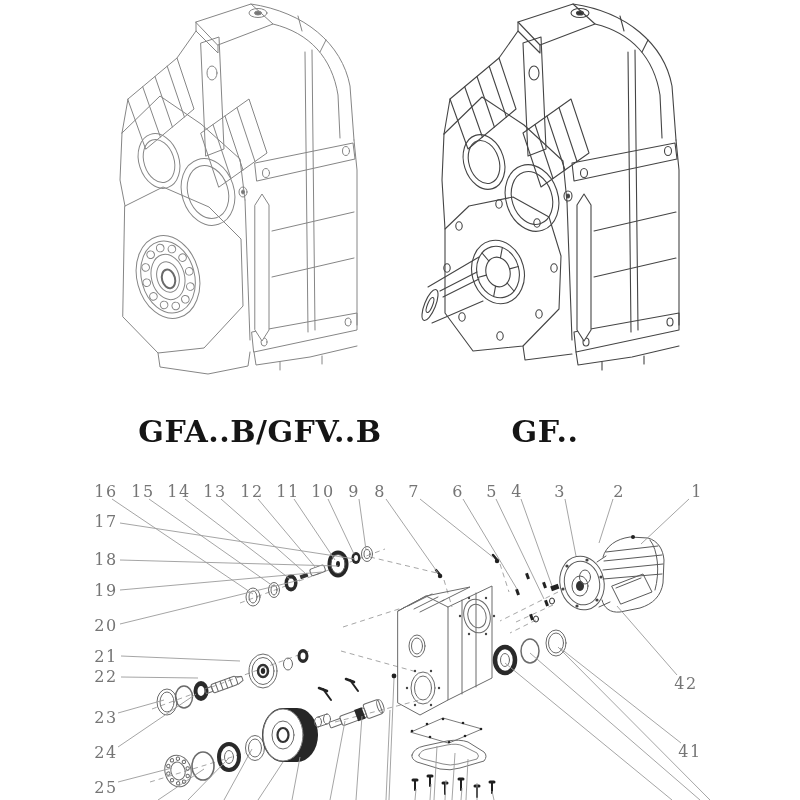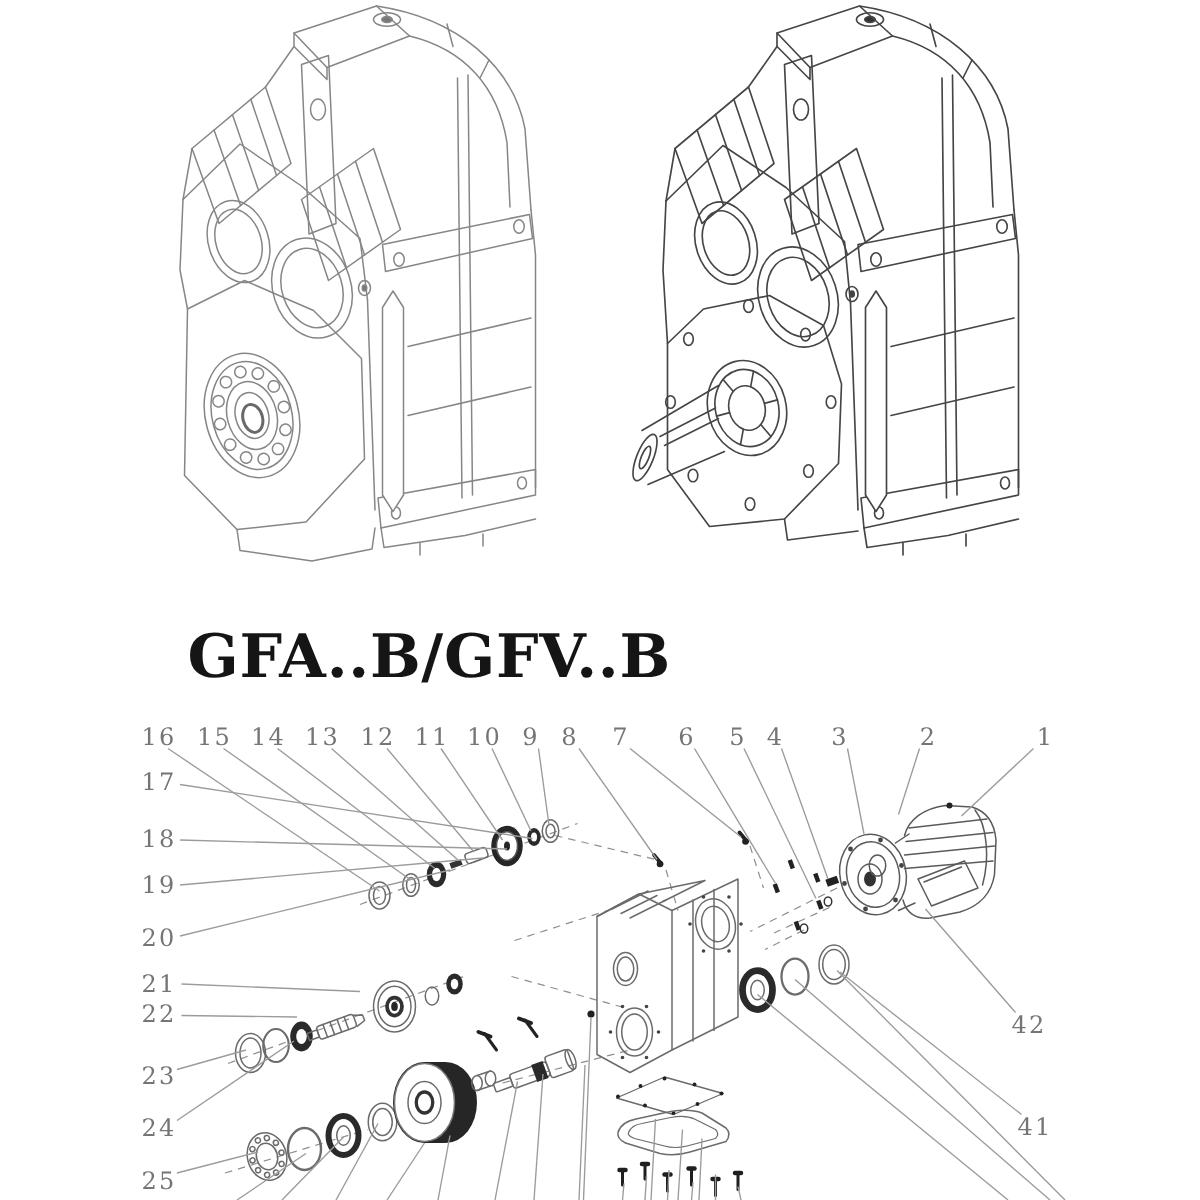--- a/index.html
+++ b/index.html
@@ -1,18 +1,18 @@
 <!DOCTYPE html>
 <html><head>
 <meta charset="utf-8">
 <style>
   html,body{margin:0;padding:0;background:#fff;}
   #page{position:relative;width:800px;height:800px;background:#ffffff;overflow:hidden;
         font-family:"DejaVu Serif",serif;}
-  .model-label{position:absolute;top:414px;font-weight:bold;font-size:40px;color:#151515;
+  .model-label{position:absolute;top:414px;font-weight:bold;font-size:30px;color:#151515;
         text-align:center;letter-spacing:.5px;}
   #label-left{left:125px;width:270px;}
   #label-right{left:460px;width:170px;}
   svg{position:absolute;display:block;}
   #draw-left{left:100px;top:0;}
   #draw-right{left:420px;top:0;}
   #exploded{left:0;top:470px;}
   .callout-num{font-family:"DejaVu Serif",serif;font-size:16px;letter-spacing:1.5px;}
 </style>
 </head>
@@ -204,20 +204,21 @@
       <g>
         <path d="M103,346 L105,360 L152,354"></path>
         <path d="M156,352 L158,365 L212,357 L259,346"></path>
         <path d="M182,362 L182,370"></path>
           <path d="M224,356 L224,364"></path>
       </g>
     </g>
   </svg>
 
   <div id="label-left" class="model-label">GFA..B/GFV..B</div>
+  <div id="label-right" class="model-label">GF..</div>
 
   <svg id="exploded" width="800" height="330" viewBox="0 470 800 330">
 
     <g stroke="#8f8f8f" stroke-width="0.8" fill="none" stroke-dasharray="5 4">
       <path d="M240,603 L385,549"></path>
       <path d="M152,709 L312,650"></path>
       <path d="M150,782 L245,753"></path>
       <path d="M335,722 L420,700"></path>
       <path d="M343,627 L405,607"></path>
       <path d="M341,651 L417,672"></path>

